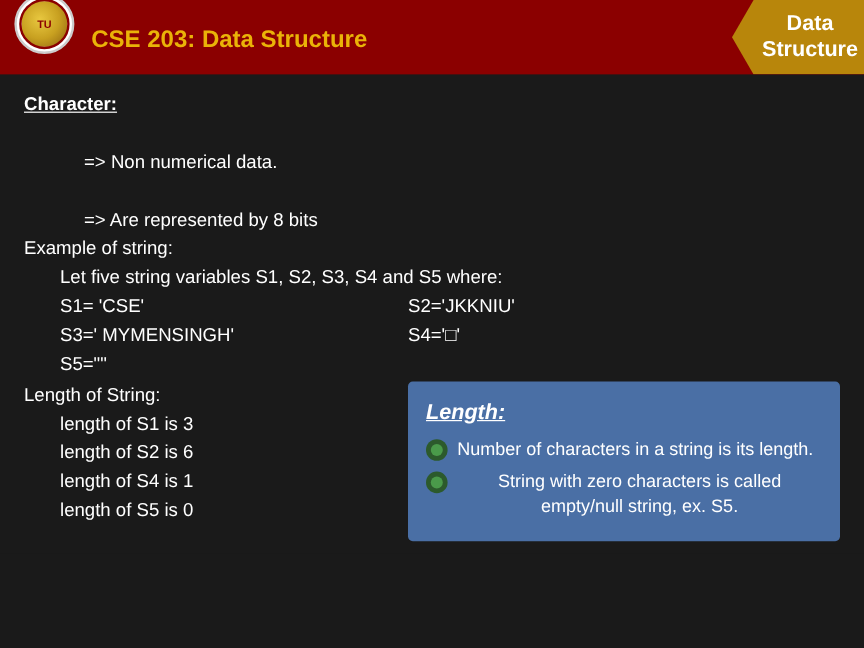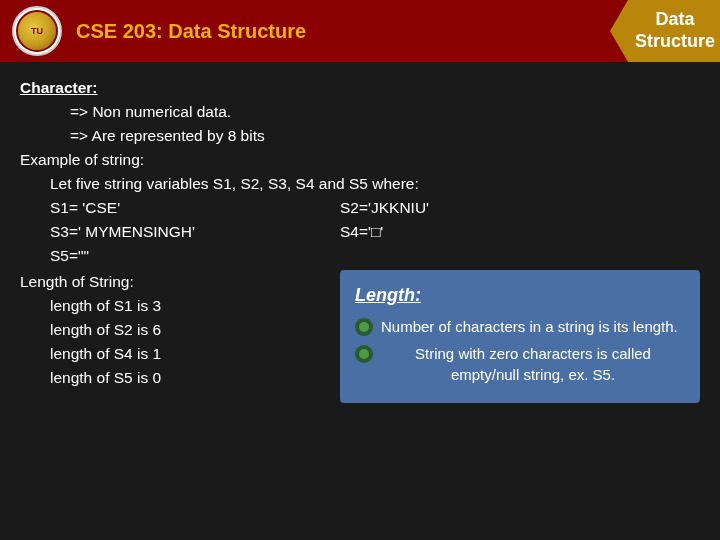--- a/index.html
+++ b/index.html
@@ -9,22 +9,22 @@
       background: #1a1a1a;
       font-family: Arial, sans-serif;
       overflow: hidden;
     }
 
     
     .header {
       background: #8b0000;
       height: 62px;
       display: flex;
-      align-items: center;
-      padding: 0 12px;
+      align-items: flex-end;
+      padding: 17px 12px;
       position: relative;
     }
 
     .logo-circle {
       width: 50px;
       height: 50px;
       border-radius: 50%;
       background: #fff;
       border: 2px solid #ccc;
       display: flex;
@@ -88,20 +88,21 @@
     }
 
     .content-title {
       font-weight: bold;
       text-decoration: underline;
       margin-bottom: 0;
     }
 
     .indent1 {
       margin-left: 50px;
+      margin-top: 24px;
     }
 
     .indent2 {
       margin-left: 30px;
     }
 
     .row-split {
       display: flex;
       justify-content: flex-start;
     }

